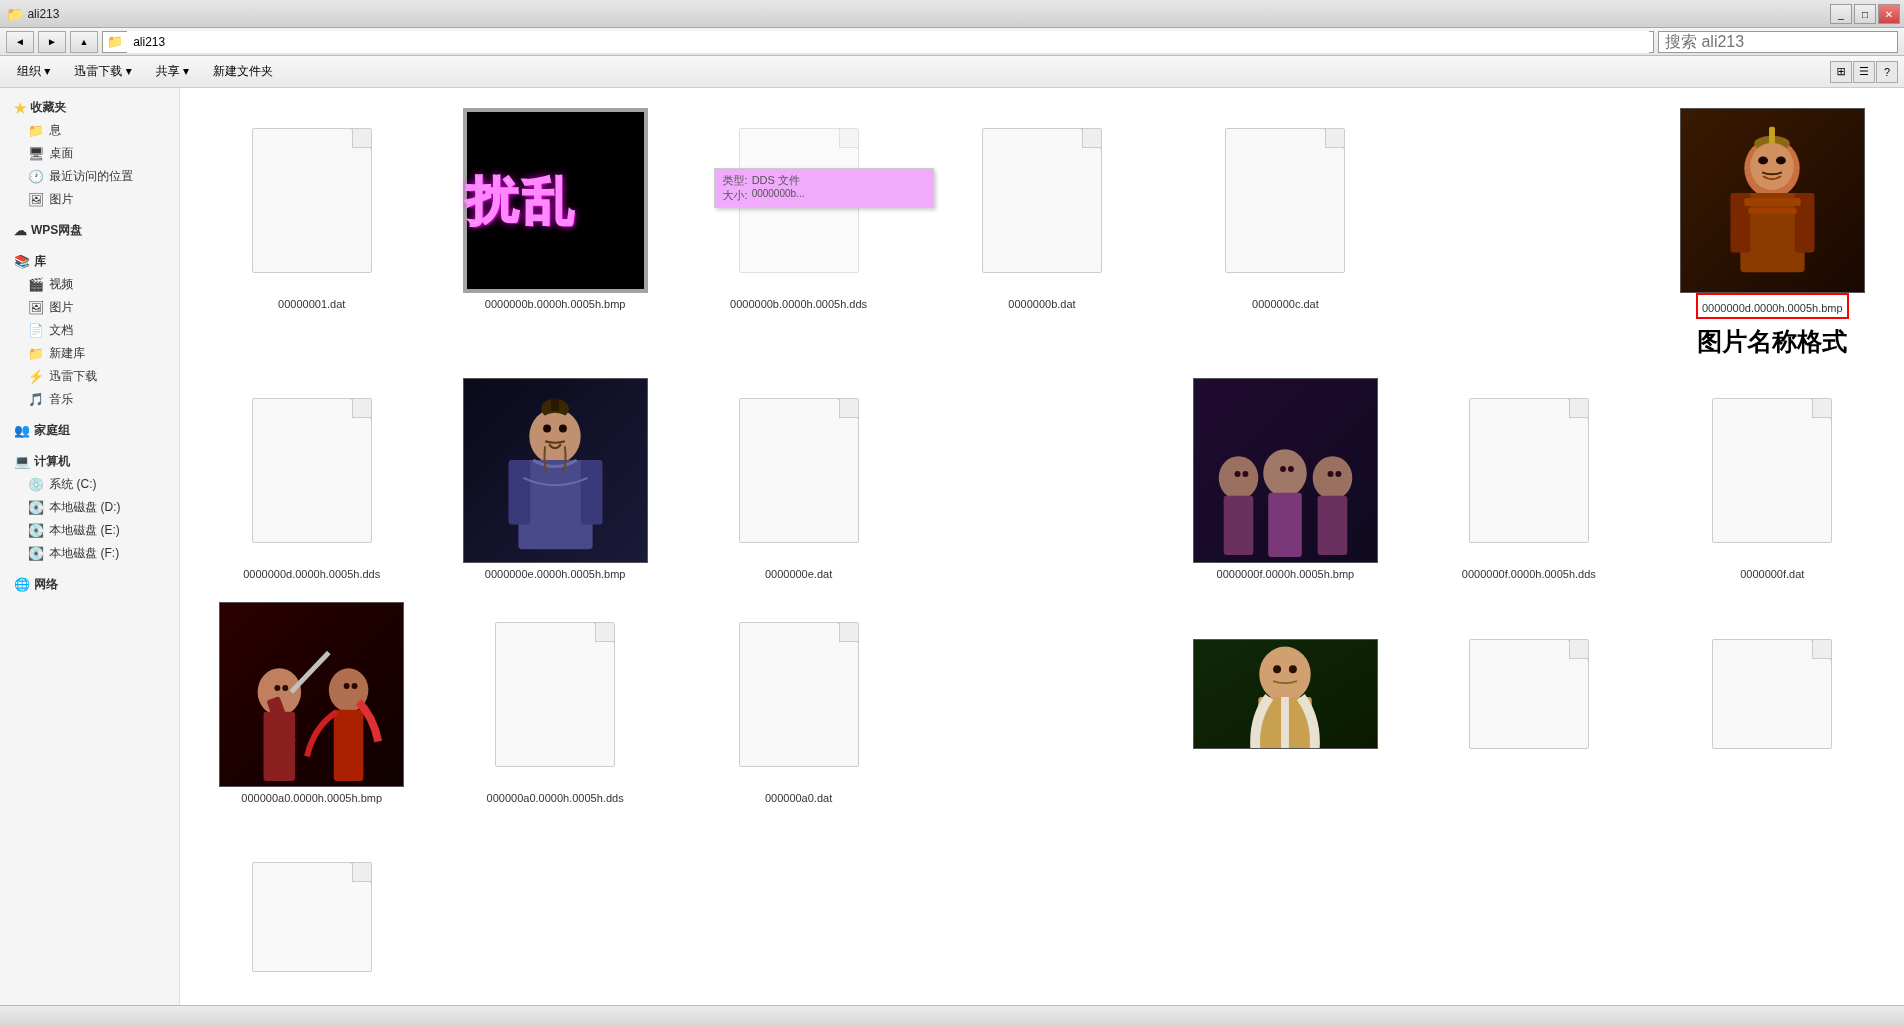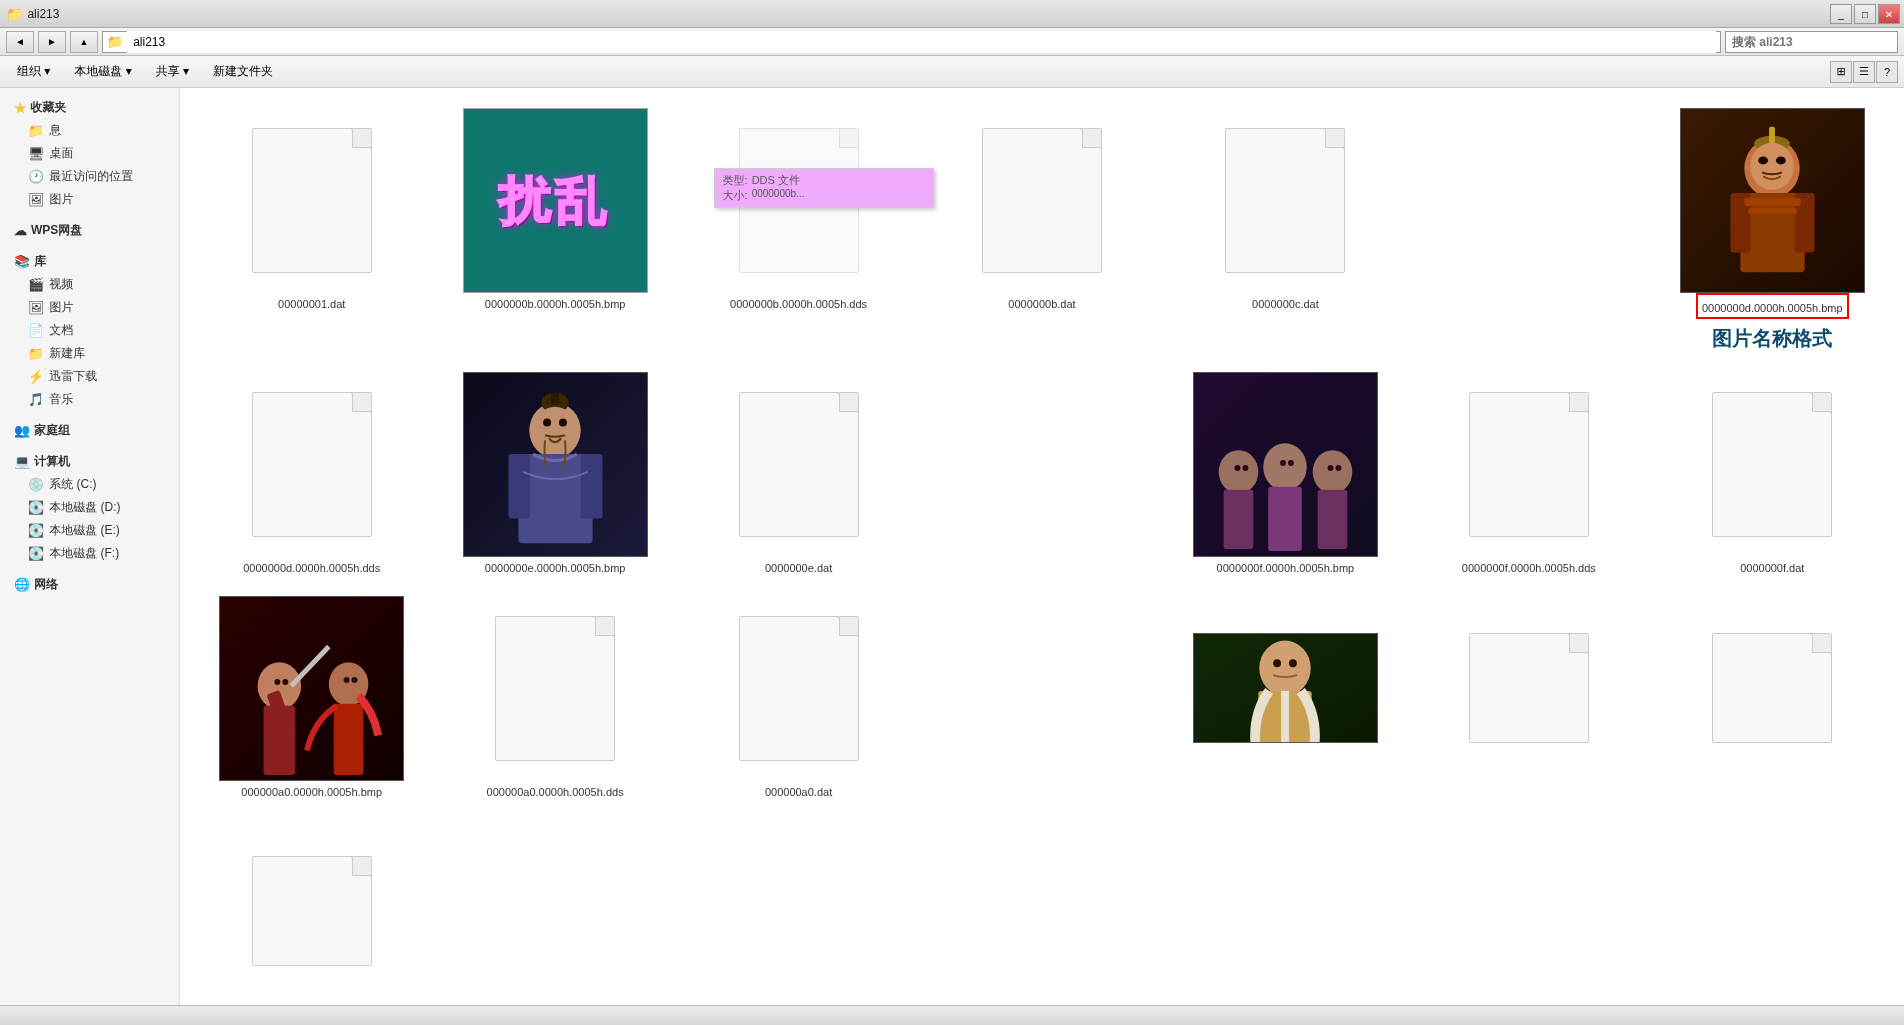--- a/index.html
+++ b/index.html
@@ -35,21 +35,21 @@
       gap: 4px;
     }
     .addr-nav-btn {
       width: 28px; height: 22px; border: 1px solid #aaa;
       background: linear-gradient(to bottom, #f5f5f5, #ddd);
       cursor: pointer; display: flex; align-items: center; justify-content: center; font-size: 10px;
     }
     .addr-input {
       flex: 1; height: 22px; border: 1px solid #999; padding: 0 6px; font-size: 12px; background: #fff;
     }
-    .search-box { width: 173px; height: 22px; border: 1px solid #999; padding: 0 6px; font-size: 12px; font-weight: bold; }
+    .search-box { width: 240px; height: 22px; border: 1px solid #999; padding: 0 6px; font-size: 16px; }
 
     
     .toolbar {
       height: 32px;
       background: linear-gradient(to bottom, #f8f8f8, #e8e8e8);
       display: flex;
       align-items: center;
       padding: 7px 6px;
       border-bottom: 1px solid #ccc;
       gap: 2px;
@@ -169,22 +169,22 @@
       line-height: 1.3;
     }
 
     
     .annotation-box {
       border: 2px solid red;
       padding: 2px 4px;
     }
 
     .annotation-text {
-      color: #0c4a6e;
-      font-size: 20px;
+      color: #000000;
+      font-size: 25px;
       font-weight: bold;
       text-align: center;
       margin-top: 6px;
     }
 
     
     .tooltip-box {
       position: absolute;
       background: #f0abfc;
       border: 1px solid #ccc;
@@ -209,25 +209,24 @@
       padding: 0 8px;
       font-size: 11px;
       color: #444;
       gap: 10px;
     }
 
     
     .bmp-preview-purple {
       width: 185px;
       height: 185px;
-      background: #0f766e;
-      display: flex;
-      align-items: center;
-      justify-content: center;
-      border: 1px solid #a3a3a3;
+      background: #000000;
+      display: flex;
+      align-items: center;
+      border: 4px solid #a3a3a3;
     }
     .bmp-text-cn {
       font-size: 52px;
       font-weight: bold;
       color: #fff;
       text-shadow: 0 0 8px #f0f, 2px 2px 0 #800080;
       letter-spacing: 4px;
       font-family: 'Microsoft YaHei', SimHei, sans-serif;
       -webkit-text-stroke: 2px #ff88ff;
     }
@@ -288,21 +287,21 @@
     <input class="addr-input" style="border: none; flex: 1 1 0%; outline: none; font-size: 12px;" value="ali213">
   </div>
   <input class="search-box" placeholder="搜索 ali213" style="">
 </div>
 
 <div class="toolbar">
   <button class="toolbar-btn">
     <span>组织 ▾</span>
   </button>
   <button class="toolbar-btn">
-    <span>本地磁盘 ▾</span>
+    <span>迅雷下载 ▾</span>
   </button>
   <button class="toolbar-btn">
     <span>共享 ▾</span>
   </button>
   <button class="toolbar-btn">
     <span>新建文件夹</span>
   </button>
   <div class="toolbar-spacer"></div>
   <div class="view-btns">
     <div class="view-btn">⊞</div>

